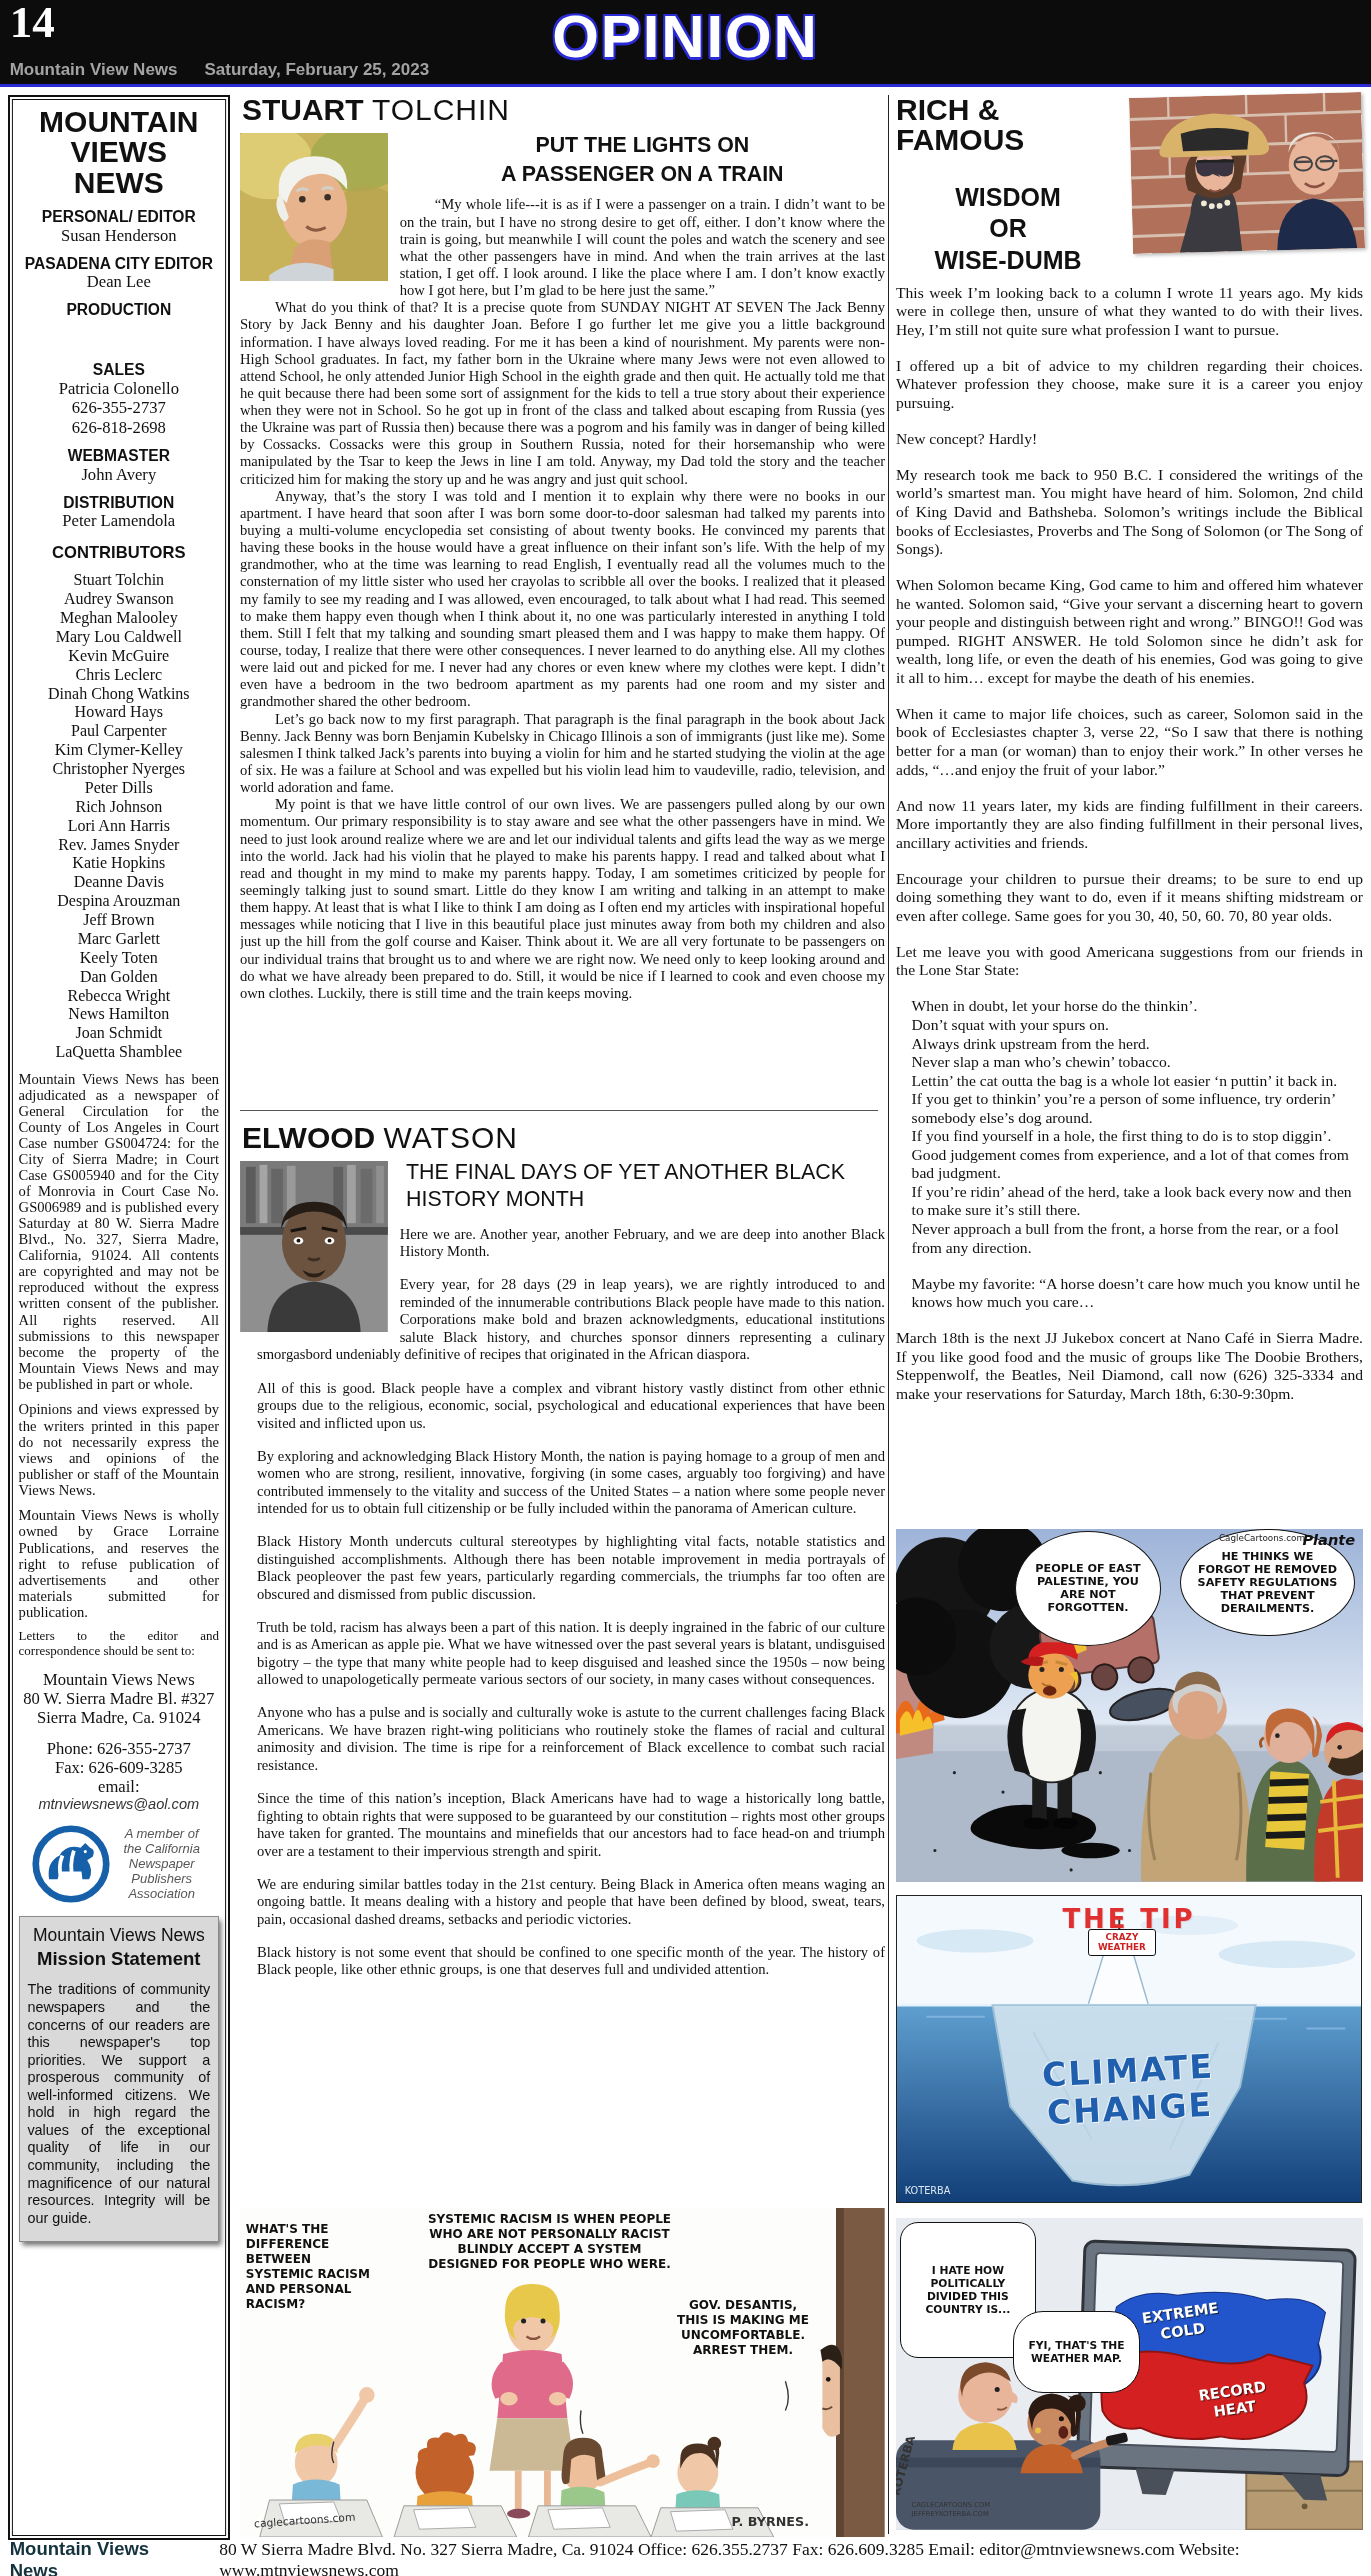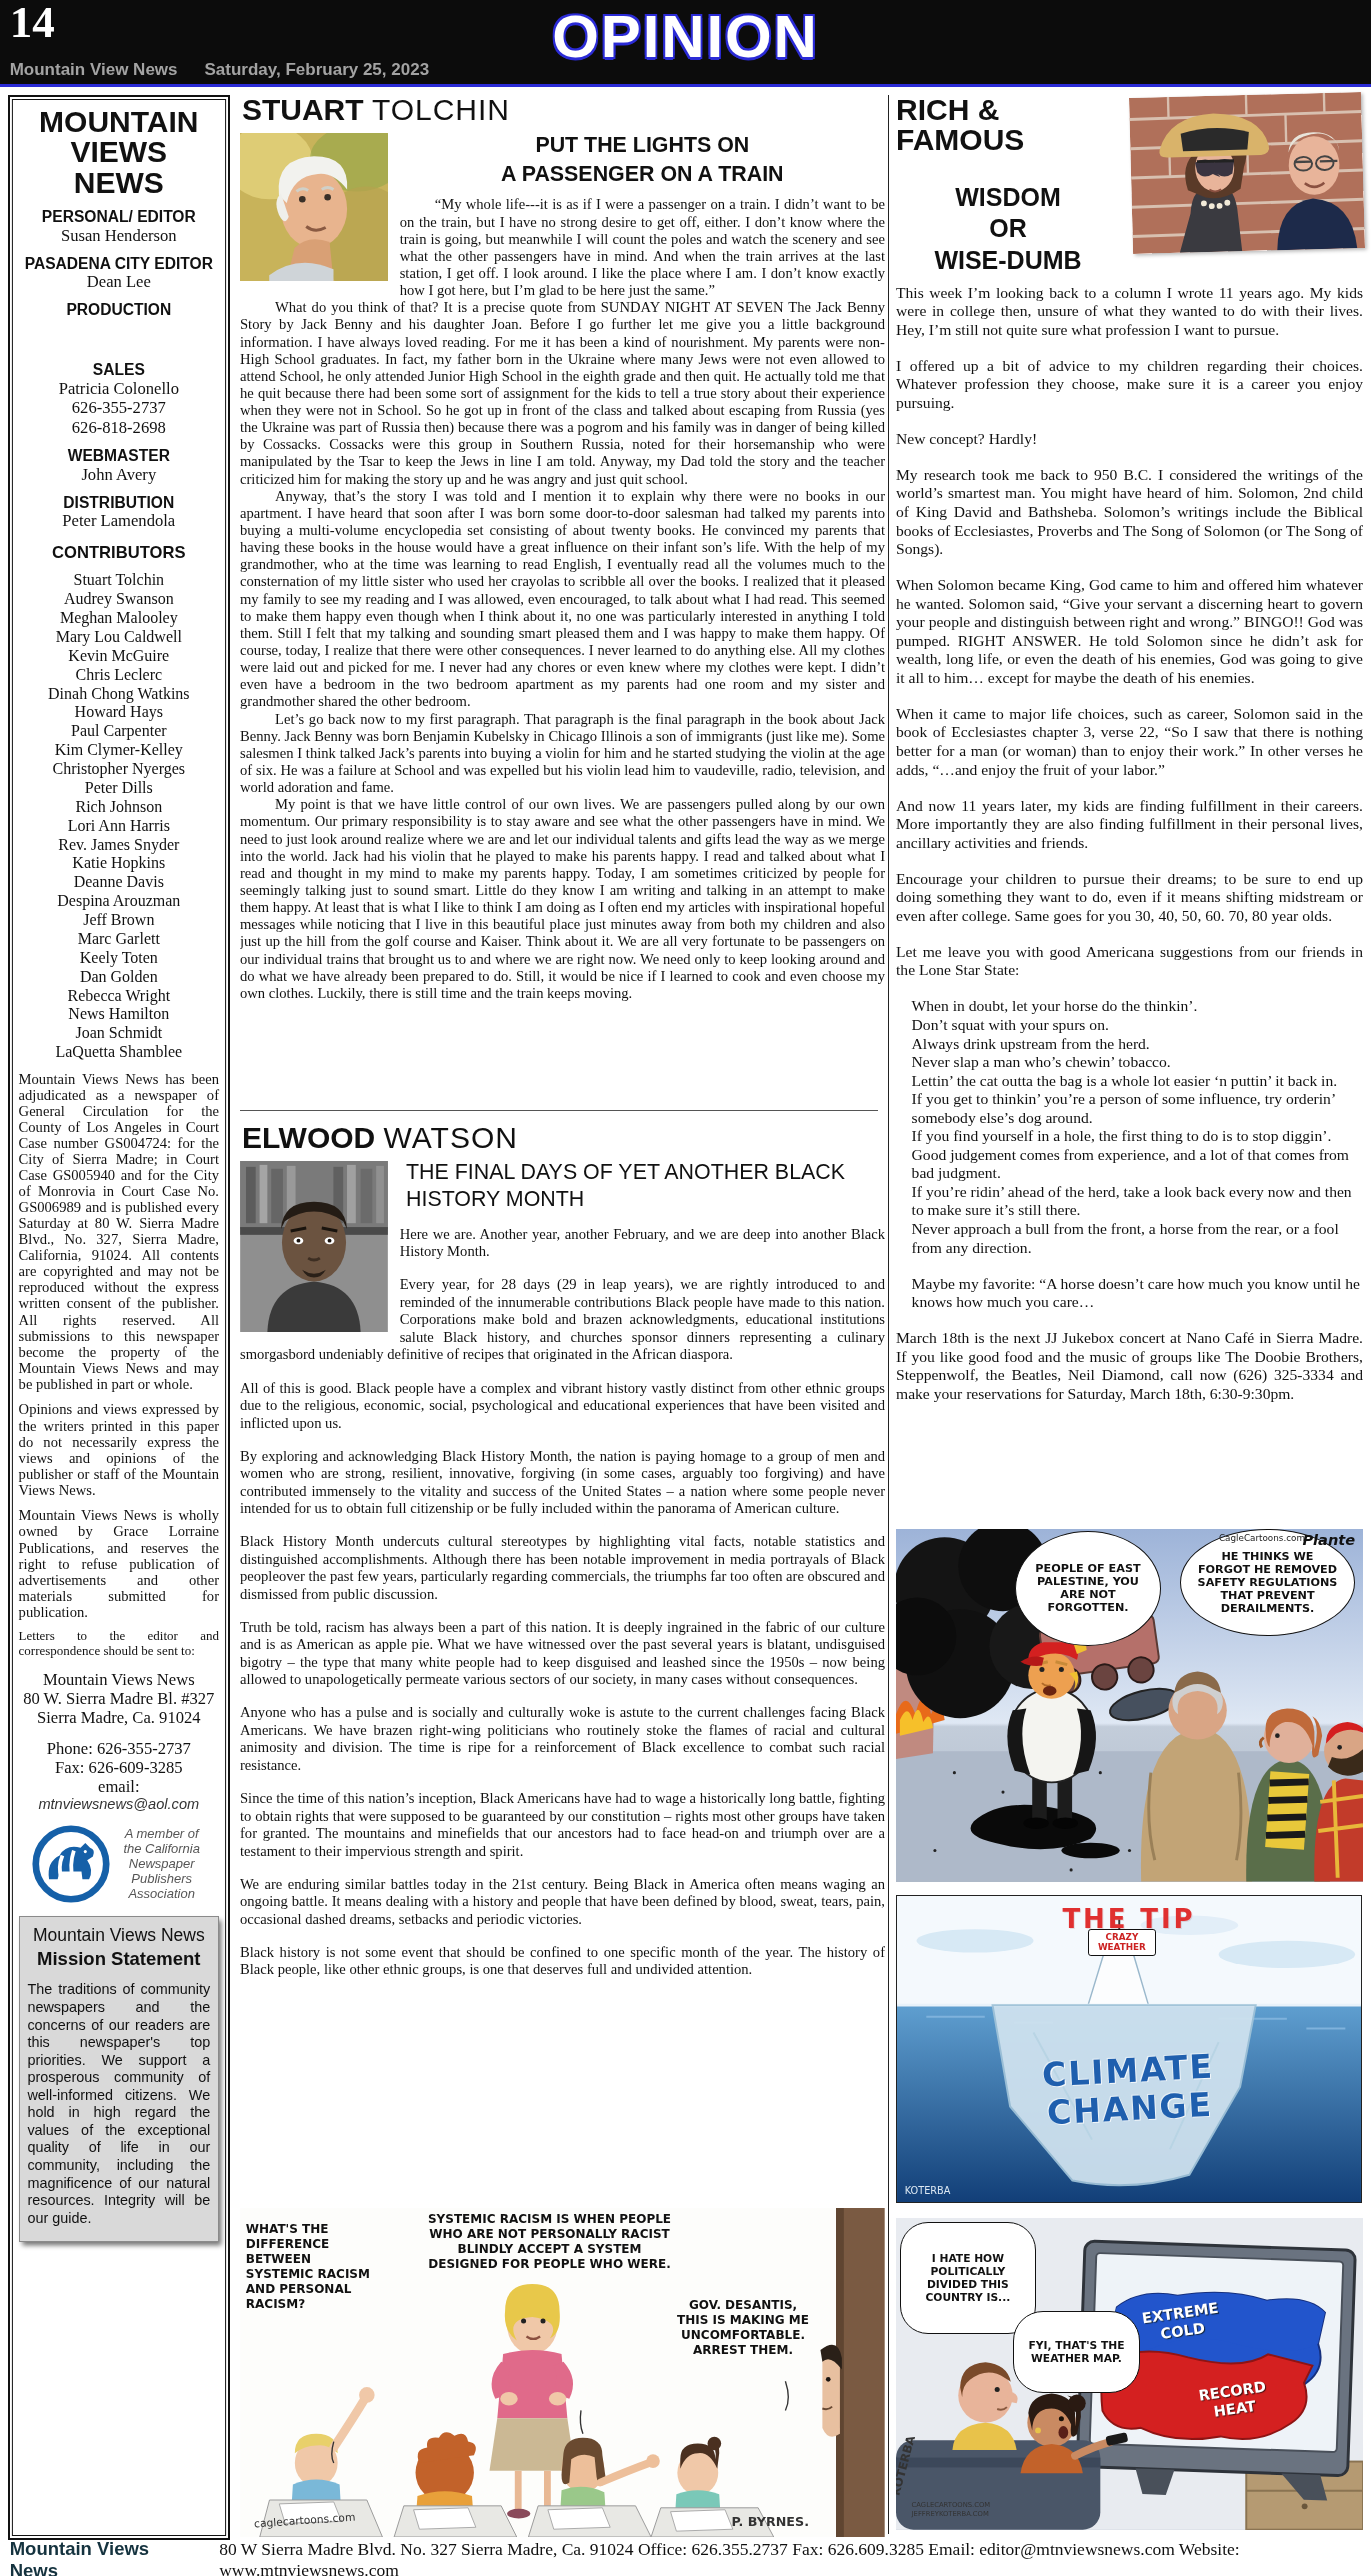--- a/index.html
+++ b/index.html
@@ -46,21 +46,21 @@
   .author-row{font-family:"Liberation Sans",sans-serif;font-size:30px;line-height:1;margin:0 0 5.8px 1.9px;}
   .author-first{font-weight:900;}
   .author-last{font-weight:normal;letter-spacing:1px;}
   .art-photo{float:left;margin:1.9px 11.7px 5.8px 0;}
   .headline-c{font-family:"Liberation Sans",sans-serif;font-weight:bold;font-size:21.4px;line-height:1.35;text-align:center;margin:0 0 7.8px 0;}
   .headline-l{font-family:"Liberation Sans",sans-serif;font-weight:normal;font-size:21.4px;line-height:1.25;text-align:left;margin:0 0 13.6px 0;}
   .stuart{position:absolute;top:0;left:0;width:645px;height:1011px;overflow:hidden;}
   .stuart-body p{font-size:14.6px;line-height:1.175;text-align:justify;text-indent:35px;margin:0;}
   .art-hr{position:absolute;top:1015px;left:0;width:638px;border:none;border-top:1.9px solid #555;margin:0;}
   .elwood{position:absolute;top:1028px;left:0;width:645px;height:1077px;overflow:hidden;}
-  .elwood-body p{font-size:14.6px;line-height:1.2;text-align:justify;margin:0 0 15.6px 0;}
+  .elwood-body p{font-size:14.6px;line-height:1.2;text-align:justify;margin:0 0 15.6px 0;padding-left:17px;}
   .rf-head{display:flex;justify-content:space-between;}
   .rf-titleblock{width:224px;}
   .rf-title{font-family:"Liberation Sans",sans-serif;font-weight:900;font-size:30px;line-height:1;}
   .rf-headline{font-family:"Liberation Sans",sans-serif;font-weight:bold;font-size:25px;line-height:1.25;text-align:center;margin-top:27px;}
   .rf-text{height:1128px;overflow:hidden;margin-top:7.8px;}
   .rf-text p{font-size:15.6px;line-height:1.19;text-align:justify;margin:0 0 17.5px 0;}
   .rf-list p{font-size:15.6px;line-height:1.19;text-align:left;margin:0 0 0 15.6px;}
   .rf-close{margin-top:17.5px;}
   .rf-close p{margin:0 0 17.5px 15.6px;text-align:left;}
   .rf-close p:last-child{margin-left:0;text-align:justify;}
@@ -570,21 +570,21 @@
         <circle cx="160" cy="210" r="25" fill="#c98a62"></circle>
         <path d="M136 200 Q138 182 160 180 Q182 182 184 200 L184 214 Q188 188 176 182 Q190 184 190 204 L186 222 Q178 230 180 212 Q172 192 154 196 Q140 200 140 218 Z" fill="#2a1a12"></path>
         <circle cx="186" cy="190" r="9" fill="#2a1a12"></circle>
         <circle cx="170" cy="206" r="2.6" fill="#1a1008"></circle>
         <ellipse cx="172" cy="220" rx="5" ry="6.5" fill="#5a2018"></ellipse>
         <circle cx="146" cy="218" r="3" fill="#e8c24a"></circle>
         <path d="M128 262 Q132 234 160 232 Q188 234 192 262 Z" fill="#c2622a"></path>
         <path d="M184 244 Q204 234 220 230" stroke="#c98a62" stroke-width="8" fill="none" stroke-linecap="round"></path>
         <rect x="216" y="222" width="22" height="10" rx="3" fill="#1a1a1a" transform="rotate(-12 227 227)"></rect>
       </svg>
-      <div class="bubble" style="left:3.9px;top:3.9px;width:136px;height:112px;font-size:10.7px;border-radius:28px">I HATE HOW POLITICALLY DIVIDED THIS COUNTRY IS...</div>
+      <div class="bubble" style="left:3.9px;top:3.9px;width:136px;height:136px;font-size:10.7px;border-radius:18px">I HATE HOW POLITICALLY DIVIDED THIS COUNTRY IS...</div>
       <div class="bubble" style="left:117px;top:93px;width:127px;height:82px;font-size:10.7px;border-radius:30px">FYI, THAT'S THE WEATHER MAP.</div>
       <div class="hand" style="left:232px;top:86px;width:107px;font-size:14.6px;color:#fff;transform:rotate(-8deg);text-shadow:1px 1px 1px #123">EXTREME COLD</div>
       <div class="hand" style="left:284px;top:164px;width:107px;font-size:14.6px;color:#fff;transform:rotate(-8deg);text-shadow:1px 1px 1px #411">RECORD HEAT</div>
       <div class="credit" style="left:5.8px;bottom:33px;font-size:11.7px;font-weight:bold;transform:rotate(-75deg);transform-origin:left bottom">KOTERBA</div>
       <div class="credit" style="left:15.6px;bottom:21.4px;font-size:6.8px">CAGLECARTOONS.COM</div>
       <div class="credit" style="left:15.6px;bottom:11.7px;font-size:6.8px">JEFFREYKOTERBA.COM</div>
     </div>
   </div>
 
   <div class="footer">

